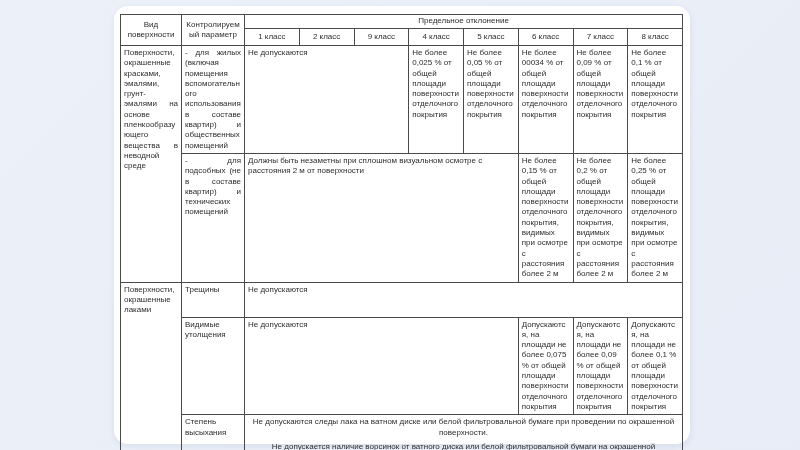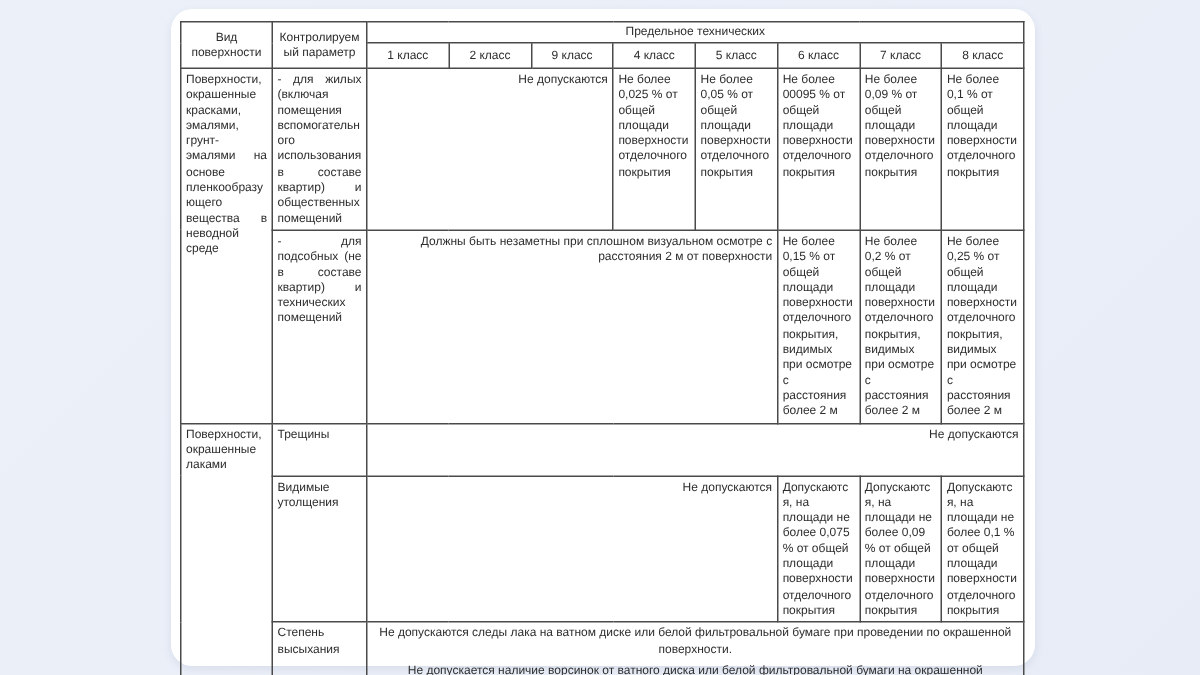--- a/index.html
+++ b/index.html
@@ -52,21 +52,21 @@
   .rh-class  { height: 17px; margin-left: 37px; }
   .rh-r1     { height: 95px; }
   .rh-r2     { height: 121px; }
   .rh-r3     { height: 35px; }
   .rh-r4     { height: 94px; padding-left: 32px; }
   .rh-r5     { height: 47px; }
   td.cell-left {
     text-align: justify;
     padding: 2px 3px 2px 4px;
   }
-  td.cell-center { text-align: right; }
+  td.cell-center { text-align: left; }
   td.cell-class  { text-align: left; padding: 2px 2px; }
   td.cell-drying { text-align: center; padding: 2px 6px; }
   td.cell-drying .para + .para { margin-top: 4px; }
 </style>
 </head>
 <body>
 
 <div class="page">
   <div class="card">
     <table class="spec">
@@ -80,40 +80,40 @@
         <col class="c-class">
           <col class="c-class">
           <col class="c-class">
           <col class="c-class">
       </colgroup>
       <tbody>
 
         <tr class="rh-dev">
           <th rowspan="2">Вид поверхности</th>
           <th rowspan="2">Контролируемый параметр</th>
-          <th colspan="8">Предельное технических</th>
+          <th colspan="8">Предельное отклонение</th>
         </tr>
         <tr class="rh-class">
           <th>1 класс</th>
           <th>2 класс</th>
           <th>9 класс</th>
           <th>4 класс</th>
           <th>5 класс</th>
           <th>6 класс</th>
           <th>7 класс</th>
           <th>8 класс</th>
         </tr>
 
         <tr class="rh-r1">
           <td rowspan="2" class="cell-left">Поверхности, окрашенные красками, эмалями, грунт-эмалями на основе пленкообразующего вещества в неводной среде</td>
           <td class="cell-left">- для жилых (включая помещения вспомогательного использования в составе квартир) и общественных помещений</td>
           <td colspan="3" class="cell-center">Не допускаются</td>
           <td class="cell-class">Не более 0,025 % от общей площади поверхности отделочного покрытия</td>
           <td class="cell-class">Не более 0,05 % от общей площади поверхности отделочного покрытия</td>
-          <td class="cell-class">Не более 00095 % от общей площади поверхности отделочного покрытия</td>
+          <td class="cell-class">Не более 00034 % от общей площади поверхности отделочного покрытия</td>
           <td class="cell-class">Не более 0,09 % от общей площади поверхности отделочного покрытия</td>
           <td class="cell-class">Не более 0,1 % от общей площади поверхности отделочного покрытия</td>
         </tr>
 
         <tr class="rh-r2">
           <td class="cell-left">- для подсобных (не в составе квартир) и технических помещений</td>
           <td colspan="5" class="cell-center">Должны быть незаметны при сплошном визуальном осмотре с расстояния 2 м от поверхности</td>
           <td class="cell-class">Не более 0,15 % от общей площади поверхности отделочного покрытия, видимых при осмотре с расстояния более 2 м</td>
           <td class="cell-class">Не более 0,2 % от общей площади поверхности отделочного покрытия, видимых при осмотре с расстояния более 2 м</td>
           <td class="cell-class">Не более 0,25 % от общей площади поверхности отделочного покрытия, видимых при осмотре с расстояния более 2 м</td>

